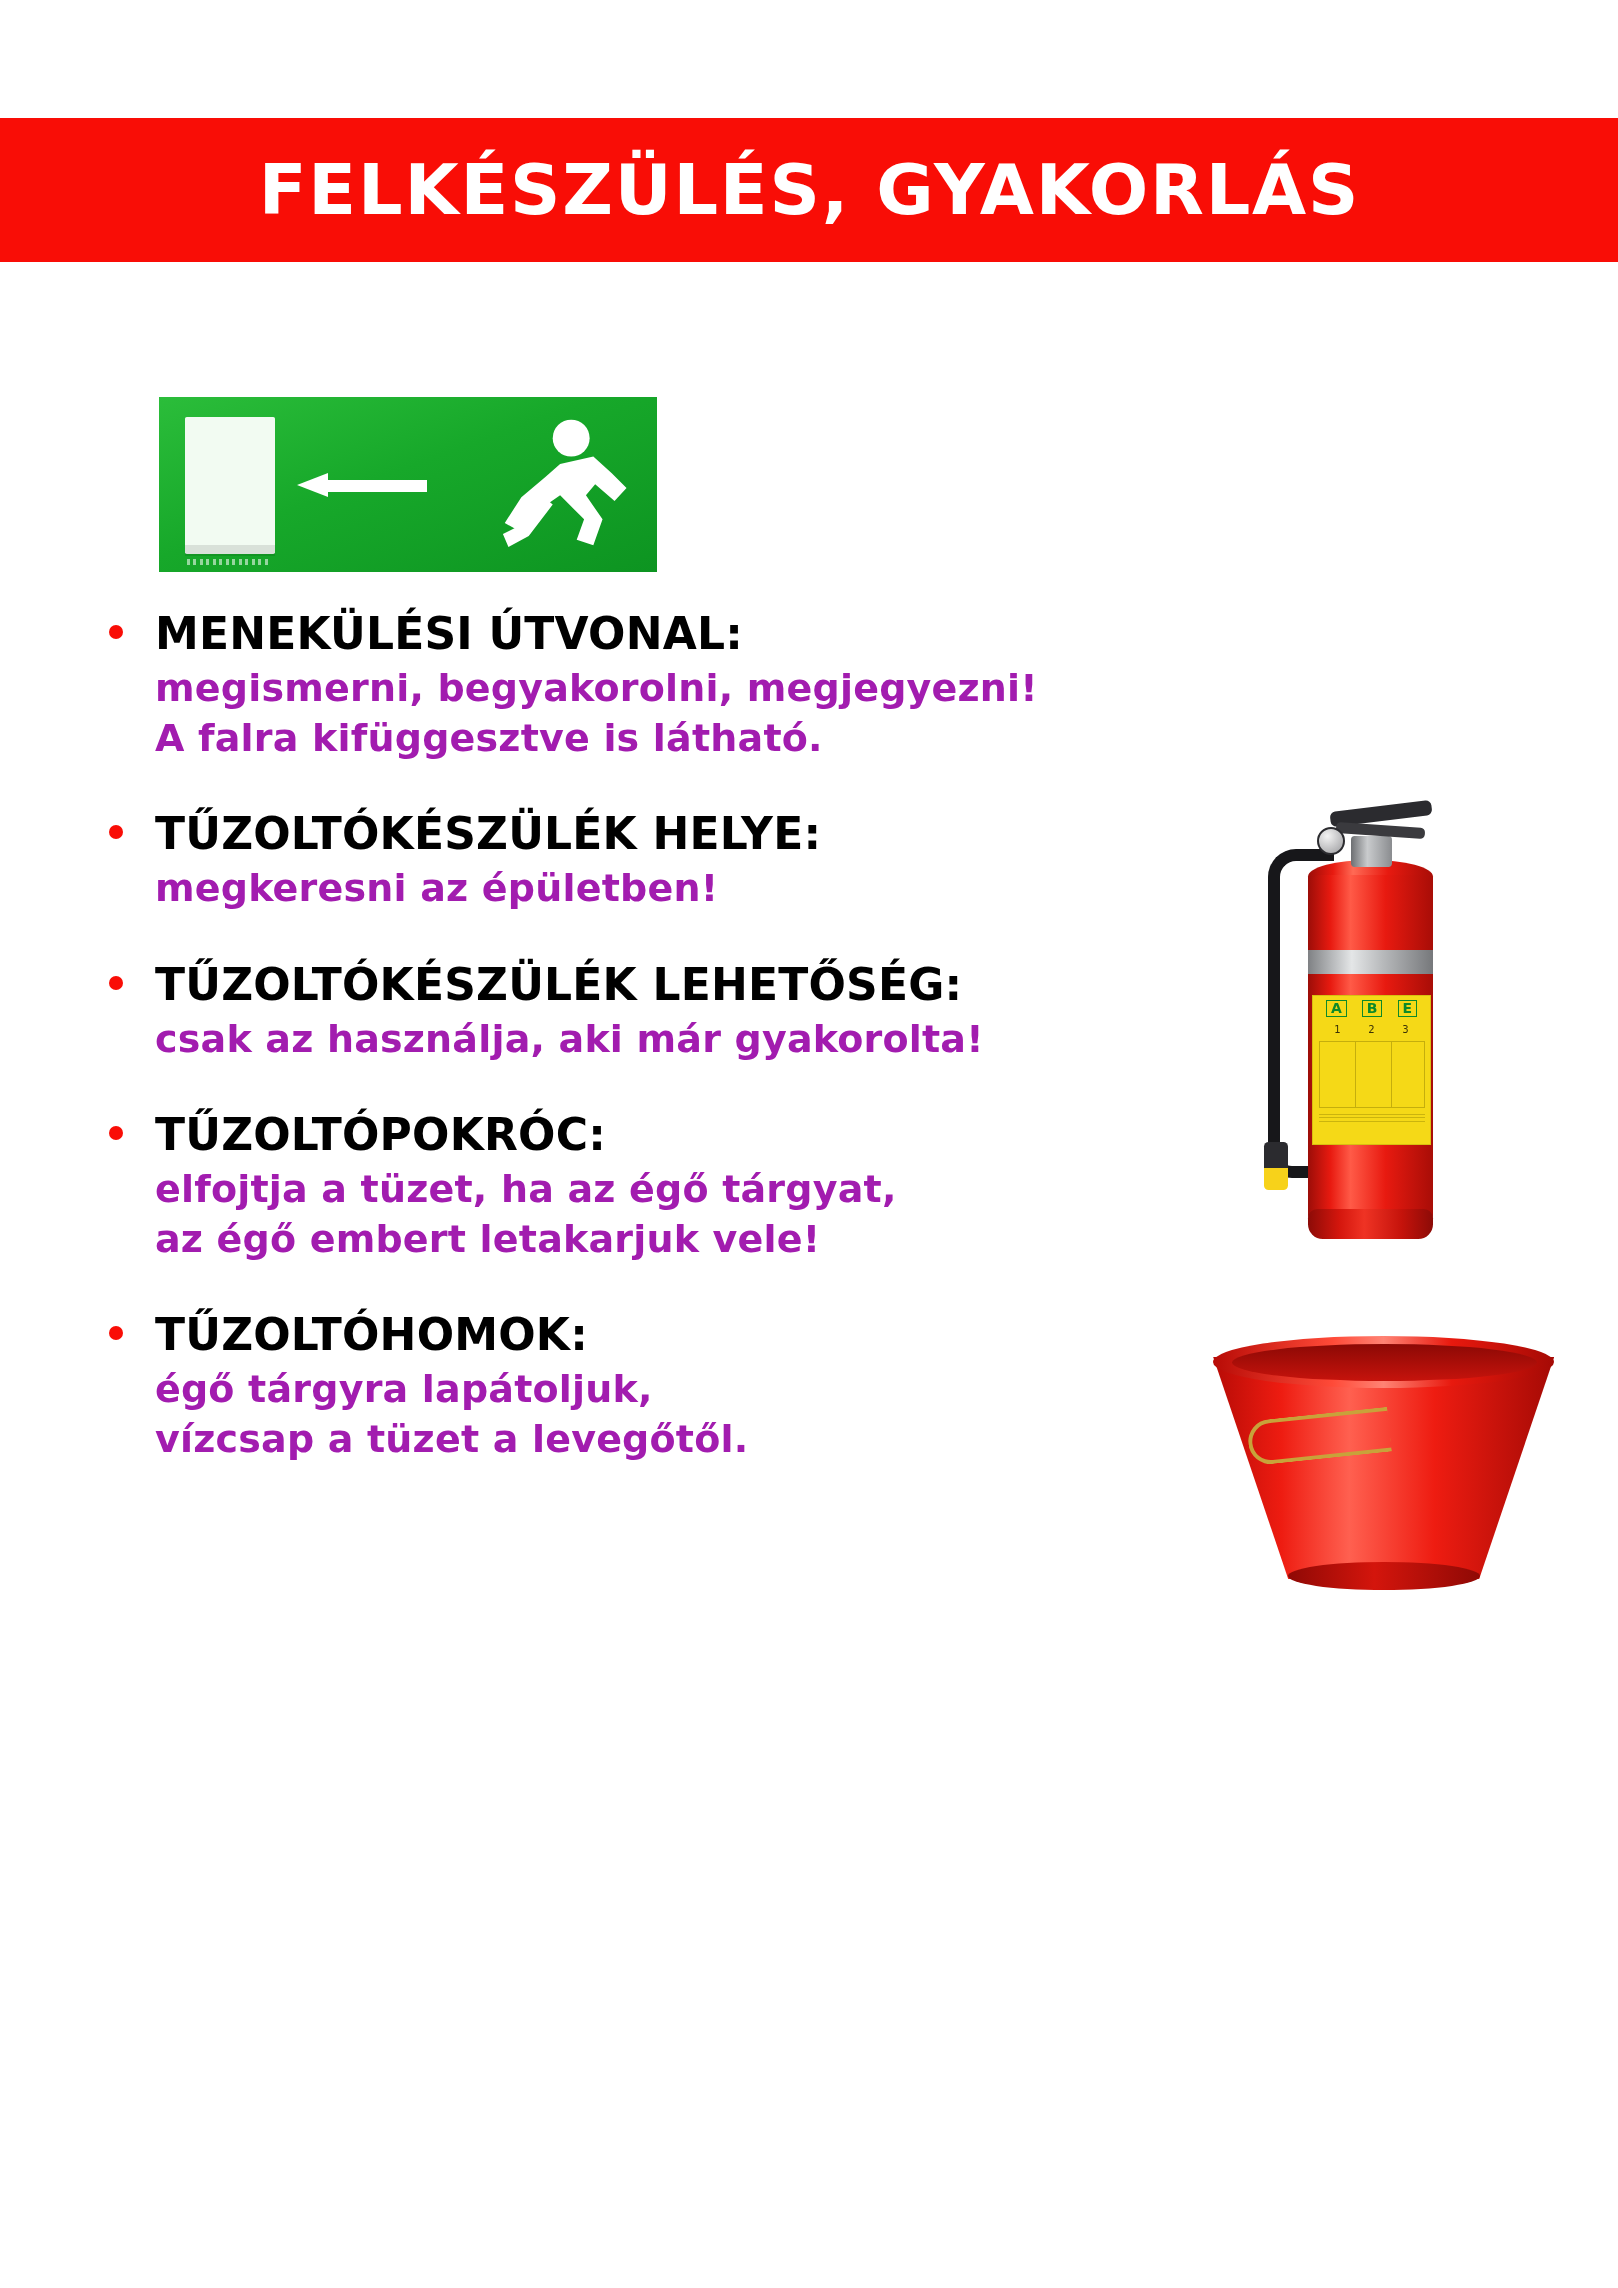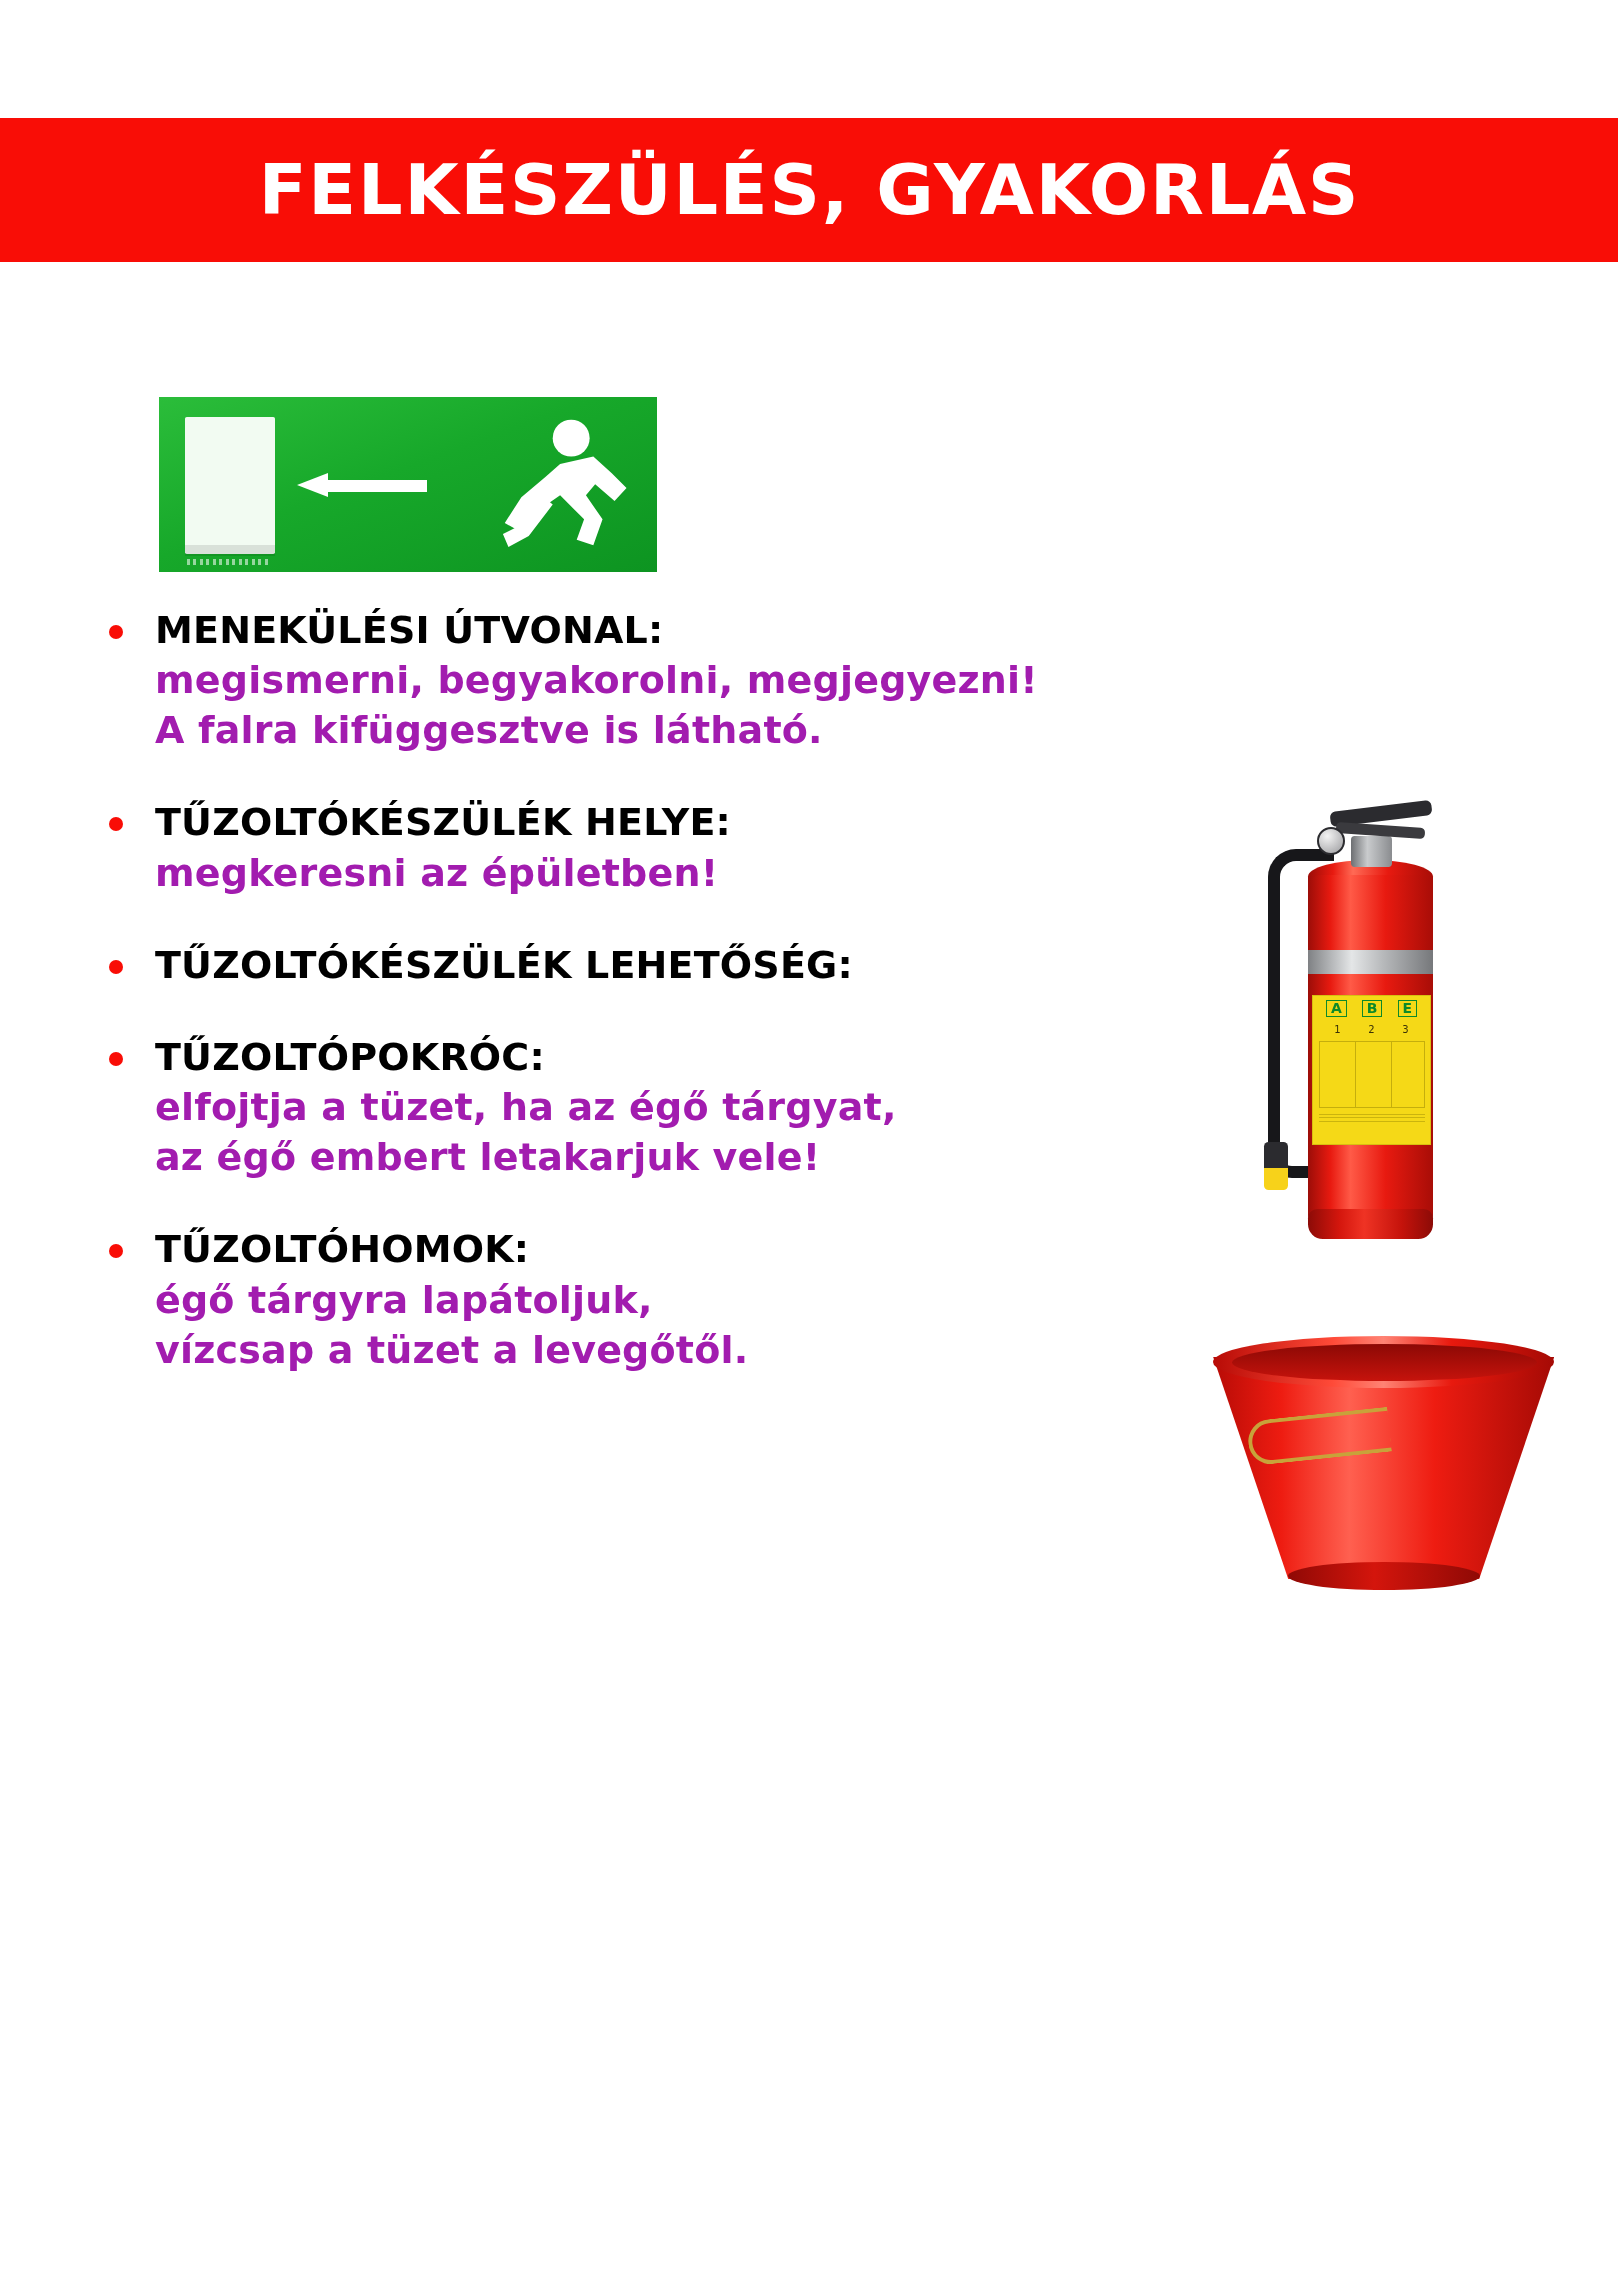--- a/index.html
+++ b/index.html
@@ -120,21 +120,21 @@
   .bullet {
     position: absolute;
     left: 16.6px;
     top: 20px;
     width: 14px;
     height: 14px;
     border-radius: 50%;
     background: #f90d06;
   }
   .item-title {
-    font-size: 38px;
+    font-size: 44px;
     font-weight: bold;
     color: #000000;
     line-height: 1.32;
     letter-spacing: 0.2px;
   }
   .item-line {
     font-size: 38px;
     font-weight: bold;
     color: #a21caf;
     line-height: 1.32;
@@ -414,20 +414,21 @@
 
   <div class="item">
     <div class="bullet"></div>
     <div class="item-title">TŰZOLTÓKÉSZÜLÉK HELYE:</div>
     <div class="item-line">megkeresni az épületben!</div>
   </div>
 
   <div class="item">
     <div class="bullet"></div>
     <div class="item-title">TŰZOLTÓKÉSZÜLÉK LEHETŐSÉG:</div>
+    <div class="item-line">csak az használja, aki már gyakorolta!</div>
   </div>
 
 
   <div class="item">
     <div class="bullet"></div>
     <div class="item-title">TŰZOLTÓPOKRÓC:</div>
     <div class="item-line">elfojtja a tüzet, ha az égő tárgyat,</div>
     <div class="item-line">az égő embert letakarjuk vele!</div>
   </div>
 

